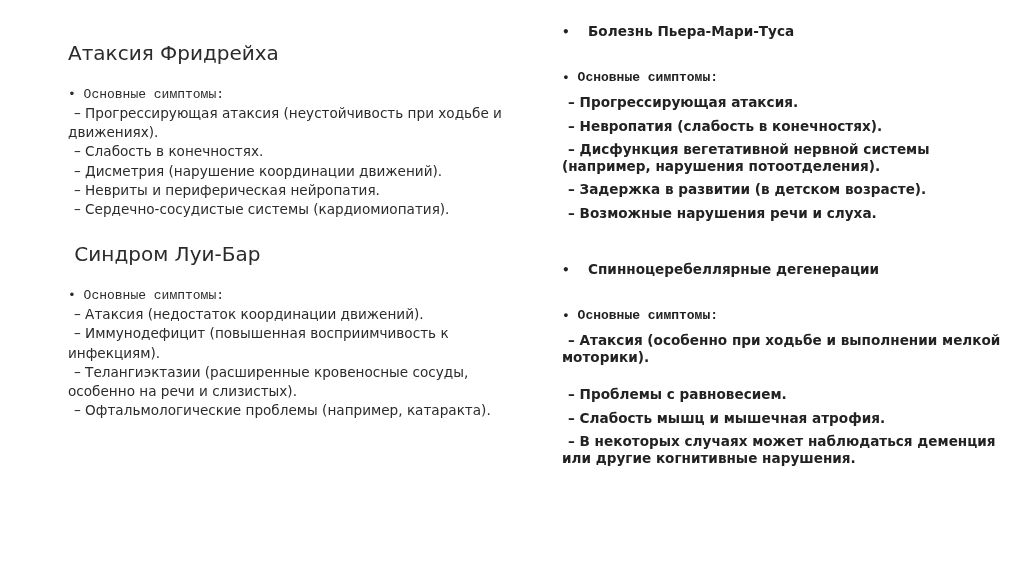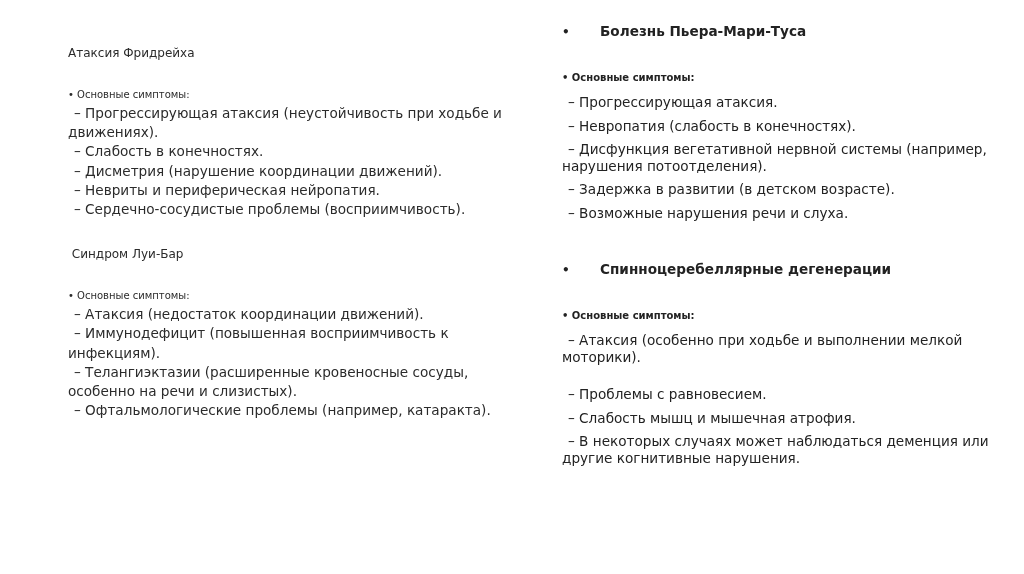--- a/index.html
+++ b/index.html
@@ -38,21 +38,21 @@
     left: 562px;
     top: 22px;
     width: 452px;
   }
 
   
   .block { display: block; }
 
   
   .heading-plain {
-    font-size: 12px;
+    font-size: 20px;
     font-weight: 400;
     line-height: 19px;
     color: #2b2b2b;
     white-space: pre;
   }
 
   
   .heading-bullet {
     font-size: 13.6px;
     font-weight: 600;
@@ -60,44 +60,45 @@
     color: #222222;
     display: flex;
     align-items: baseline;
   }
   .heading-bullet .bullet {
     width: 26px;
     flex: 0 0 26px;
     font-size: 12px;
     line-height: 19px;
   }
-  .heading-bullet .htext { flex: 1 1 auto; margin-left: 12px; }
+  .heading-bullet .htext { flex: 1 1 auto; }
 
   
   .symptoms-line {
-    font-size: 10px;
+    font-size: 13px;
     line-height: 19px;
     white-space: pre;
+    font-family: Liberation Mono, monospace;
   }
   .col-left .symptoms-line { font-weight: 400; color: #2b2b2b; }
   .col-right .symptoms-line { font-weight: 600; color: #222222; }
 
   
   .item {
     font-size: 13.6px;
     white-space: pre-wrap;
   }
   .col-left .item {
     font-weight: 400;
     color: #2b2b2b;
     line-height: 19.2px;
     text-indent: 6px;
   }
   .col-right .item {
-    font-weight: 400;
+    font-weight: 700;
     color: #222222;
     line-height: 16.5px;
     text-indent: 6px;
   }
 
   
   .spacer { display: block; }
 </style>
 </head>
 <body>
@@ -105,21 +106,21 @@
 <div class="slide">
 
   <div class="col col-left">
       <div class="heading-plain block">Атаксия Фридрейха</div>
       <div class="spacer" style="height: 22px;"></div>
       <div class="symptoms-line block">• Основные симптомы:</div>
       <div class="item block">– Прогрессирующая атаксия (неустойчивость при ходьбе и движениях).</div>
       <div class="item block">– Слабость в конечностях.</div>
       <div class="item block">– Дисметрия (нарушение координации движений).</div>
       <div class="item block">– Невриты и периферическая нейропатия.</div>
-      <div class="item block">– Сердечно-сосудистые проблемы (восприимчивость).</div>
+      <div class="item block">– Сердечно-сосудистые системы (кардиомиопатия).</div>
       <div class="spacer" style="height: 26px;"></div>
       <div class="heading-plain block"> Синдром Луи-Бар</div>
       <div class="spacer" style="height: 22px;"></div>
       <div class="symptoms-line block">• Основные симптомы:</div>
       <div class="item block">– Атаксия (недостаток координации движений).</div>
       <div class="item block">– Иммунодефицит (повышенная восприимчивость к инфекциям).</div>
       <div class="item block">– Телангиэктазии (расширенные кровеносные сосуды, особенно на речи и слизистых).</div>
       <div class="item block">– Офтальмологические проблемы (например, катаракта).</div>
     </div>
 

